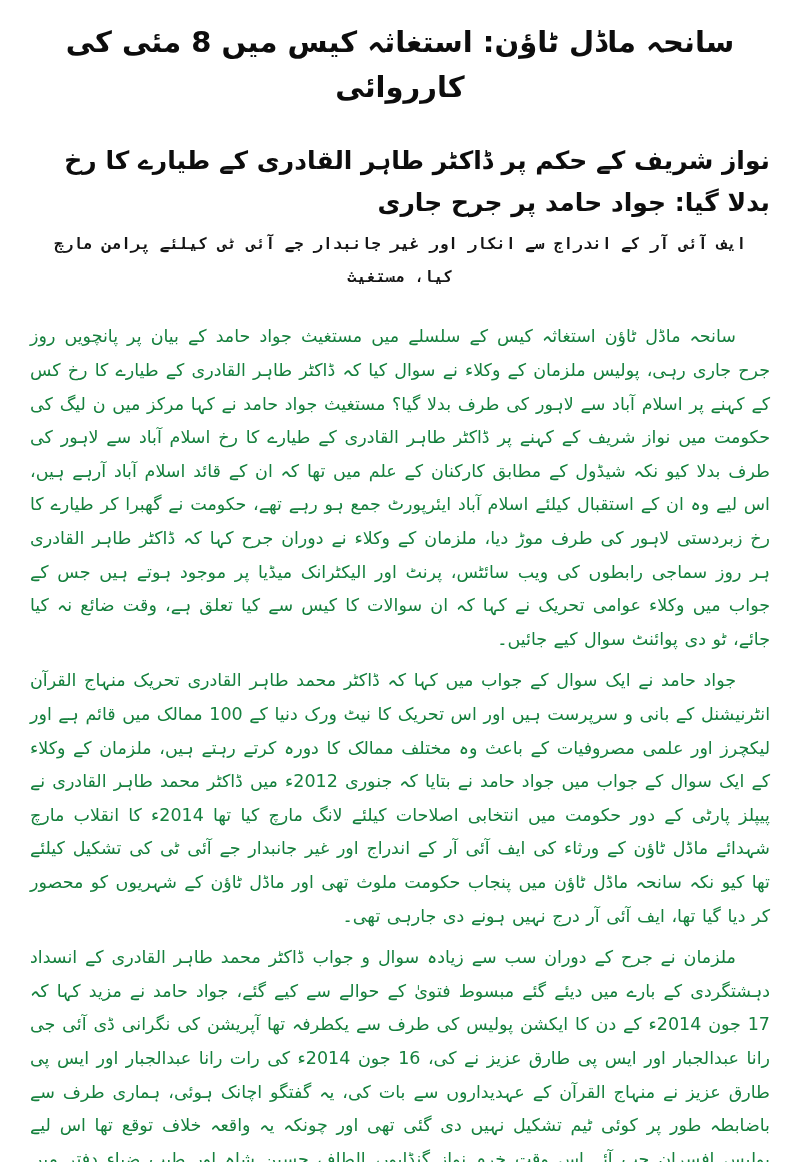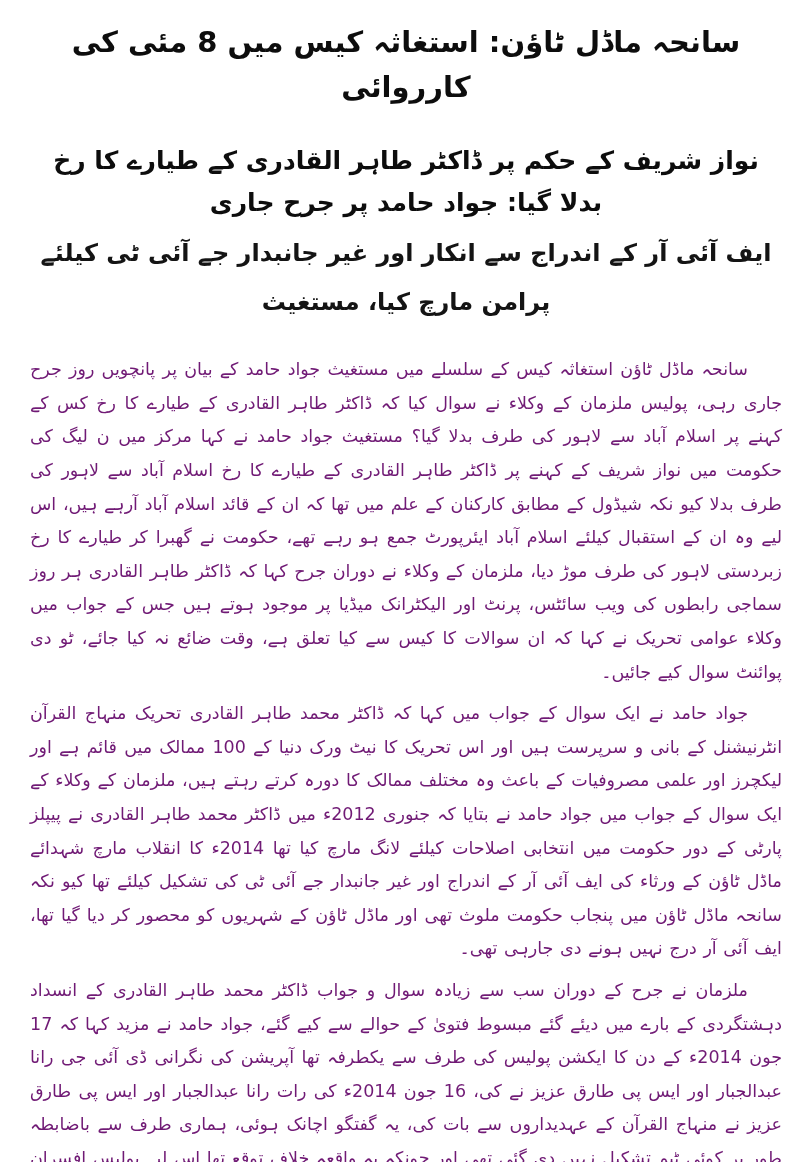--- a/index.html
+++ b/index.html
@@ -12,59 +12,59 @@
     height: 1162px;
     overflow: hidden;
     font-family: "DejaVu Sans", sans-serif;
     color: #111111;
   }
   .page {
     direction: rtl;
     width: 800px;
     height: 1162px;
     box-sizing: border-box;
-    padding: 20px 18px 10px 30px;
+    padding: 20px 30px 10px 30px;
   }
   .article-title {
     text-align: center;
     font-size: 29px;
     font-weight: bold;
     line-height: 1.55;
     margin: 0 0 30px 0;
     color: #0d0d0d;
   }
   .headline {
-    text-align: center;
     font-size: 25px;
     font-weight: bold;
     line-height: 1.7;
     margin: 0 0 4px 0;
     color: #0d0d0d;
   }
   .subheadlines {
     margin: 0 0 26px 0;
   }
   .subheadline {
     text-align: center;
-    font-size: 24px;
+    font-size: 16px;
     font-weight: bold;
     line-height: 2.05;
     margin: 0;
     color: #141414;
+    font-family: Liberation Mono, monospace;
   }
   .body-text {
     margin-top: 10px;
   }
   .body-paragraph {
     font-size: 17.5px;
     line-height: 1.92;
     text-align: justify;
     text-indent: 34px;
     margin: 0 0 8px 0;
-    color: #701a75;
+    color: #15803d;
     word-spacing: 1px;
   }
 </style>
 </head>
 <body>
 
 <div class="page">
 
   <h1 class="article-title">سانحہ ماڈل ٹاؤن: استغاثہ کیس میں 8 مئی کی کارروائی</h1>
 

